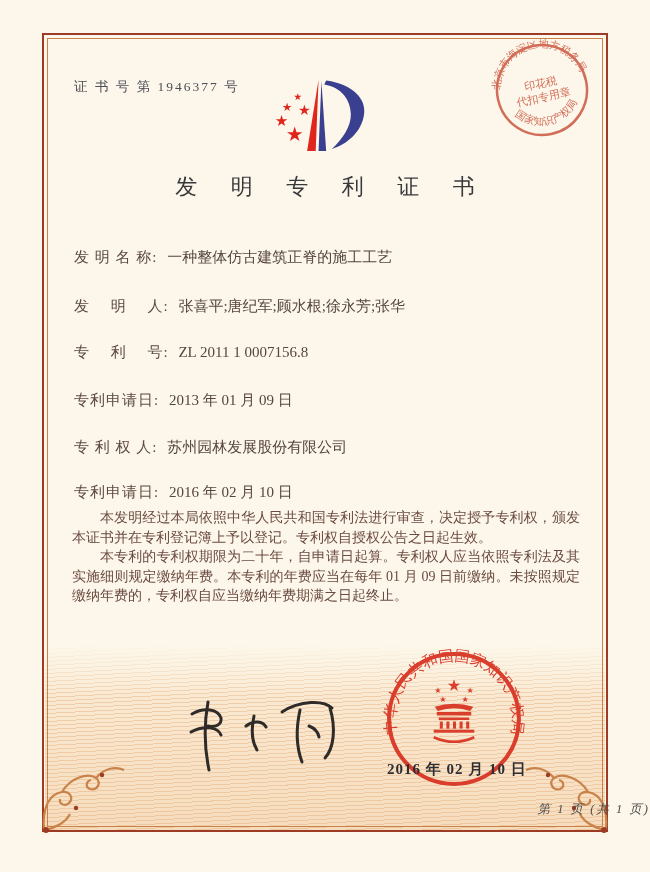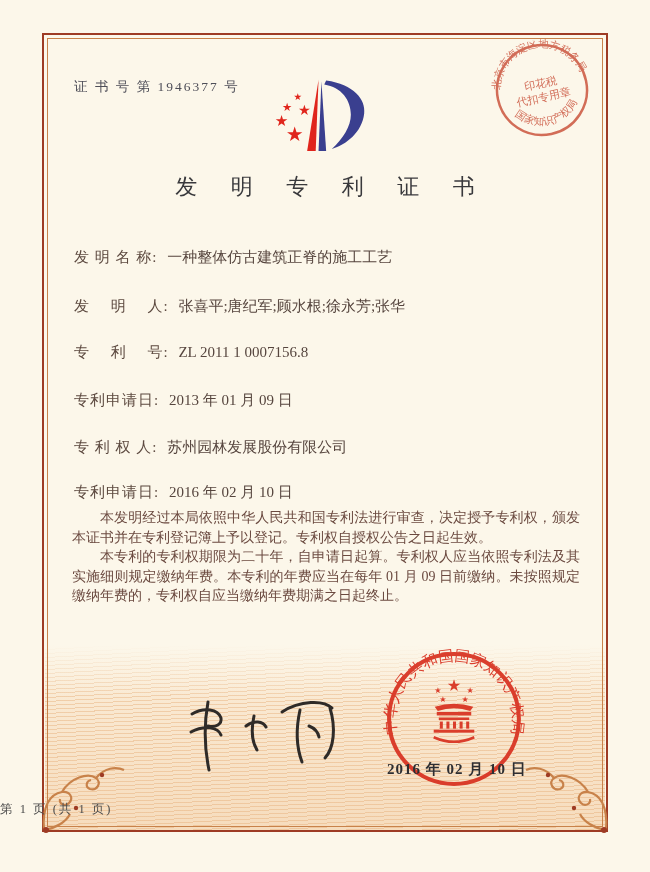--- a/index.html
+++ b/index.html
@@ -57,22 +57,22 @@
     position:absolute; left:88px; top:720px; font-size:15px; color:#3a3a3c;
     line-height:26px; letter-spacing:2px;
   }
   .signature{ position:absolute; left:178px; top:688px; width:170px; height:95px; }
   .big-seal{ position:absolute; left:383px; top:648px; width:142px; height:142px; opacity:.92; }
   .seal-date{
     position:absolute; left:387px; top:760px; font-size:15px; font-weight:600;
     letter-spacing:1px; color:#2e2e32; white-space:nowrap;
   }
   .footer-page{
-    position:absolute; left:0; right:0; top:801px; text-align:left;
-    font-size:12.5px; letter-spacing:2px; color:#4c4c4c;
+    position:absolute; left:0; right:0; top:801px; text-align:right;
+    font-size:12.5px; letter-spacing:2px; color:#4c4c4c;font-style:italic;
   }
   
   .tax-seal{
     position:absolute; left:492px; top:40px; width:100px; height:100px;
     transform:rotate(-12deg); opacity:.82;
   }
   
   .orn{ position:absolute; width:92px; height:92px; }
   .orn-bl{ left:36px; top:742px; }
   .orn-br{ left:522px; top:742px; transform:scaleX(-1); }

